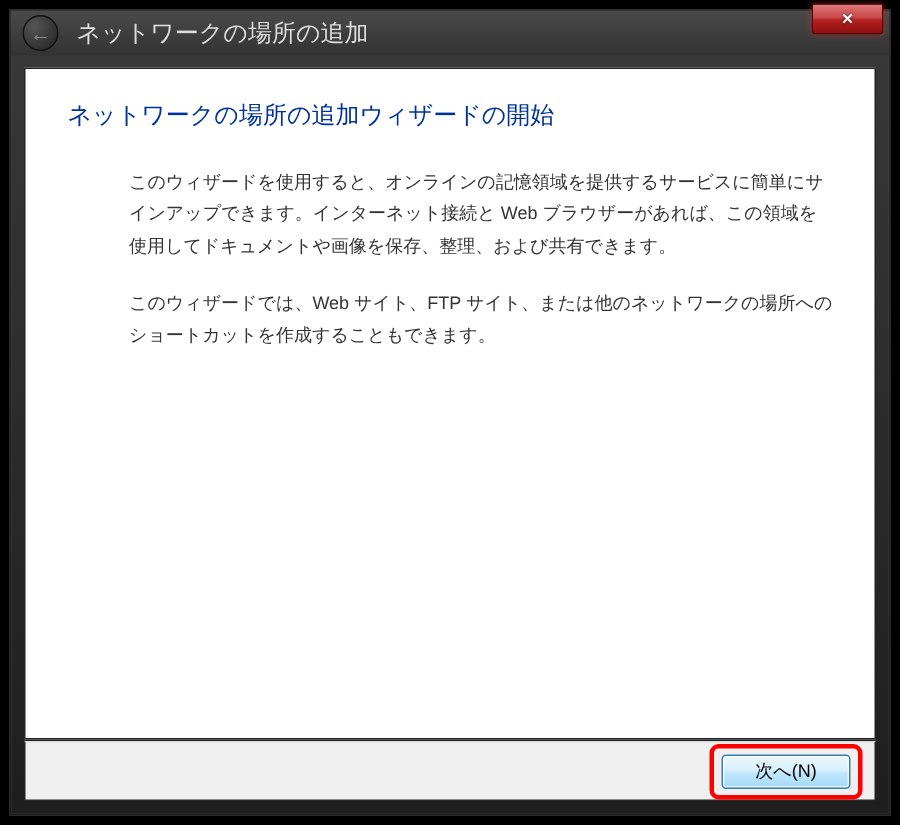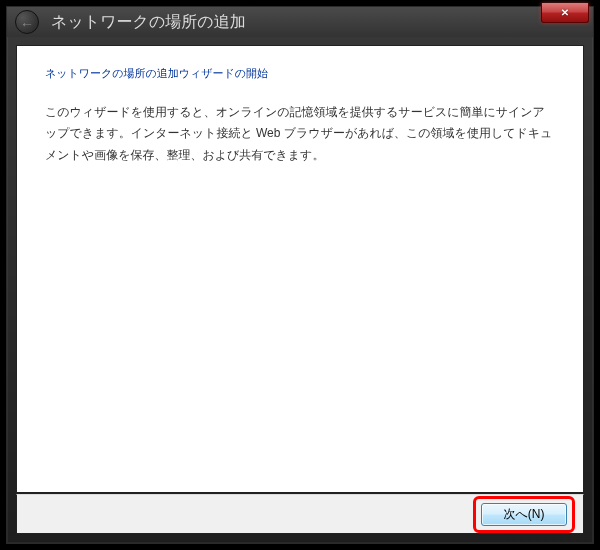--- a/index.html
+++ b/index.html
@@ -73,26 +73,27 @@
     background: #fff;
     border: 1px solid #222;
   }
   .wizard-inner {
     padding: 18px 28px;
     color: #333;
     line-height: 1.8;
   }
   .wizard-heading {
     color: #003399;
-    font-size: 11px;
+    font-size: 16px;
     margin-bottom: 18px;
   }
   .wizard-para {
     margin-bottom: 16px;
     font-size: 12px;
+    margin-left: 41px;
   }
   .footer-area {
     position: absolute;
     left: 9px; right: 9px; bottom: 9px;
     height: 40px;
     background: #f0f0f0;
     border: 1px solid #222;
     border-top: 1px solid #ddd;
     display: flex;
     align-items: center;
@@ -136,20 +137,21 @@
     <div class="title-text">ネットワークの場所の追加</div>
     <div class="close-btn">
       <span class="close-x">✕</span>
     </div>
   </div>
 
   <div class="content-pane">
     <div class="wizard-inner">
       <div class="wizard-heading">ネットワークの場所の追加ウィザードの開始</div>
       <div class="wizard-para">このウィザードを使用すると、オンラインの記憶領域を提供するサービスに簡単にサインアップできます。インターネット接続と Web ブラウザーがあれば、この領域を使用してドキュメントや画像を保存、整理、および共有できます。</div>
+      <div class="wizard-para">このウィザードでは、Web サイト、FTP サイト、または他のネットワークの場所へのショートカットを作成することもできます。</div>
     </div>
   </div>
 
   <div class="footer-area">
     <span class="highlight-box">
       <button class="btn btn-default">次へ(N)</button>
     </span>
   </div>
 
 </div>

